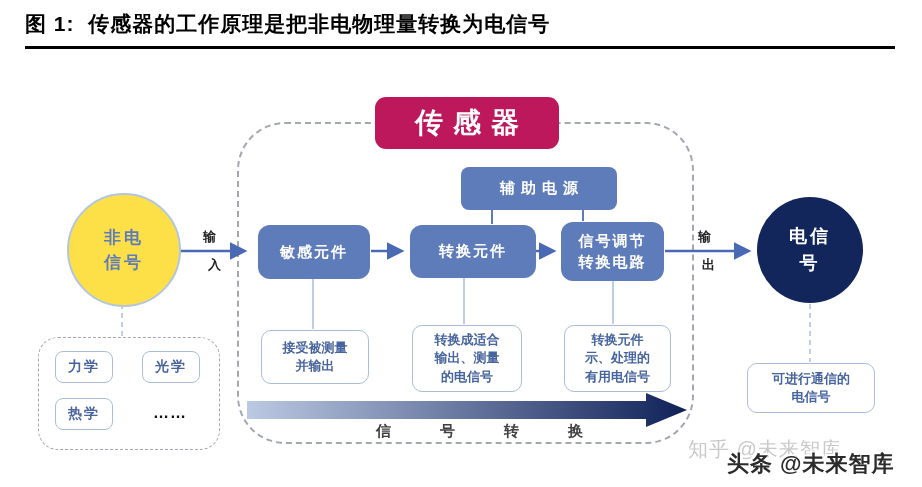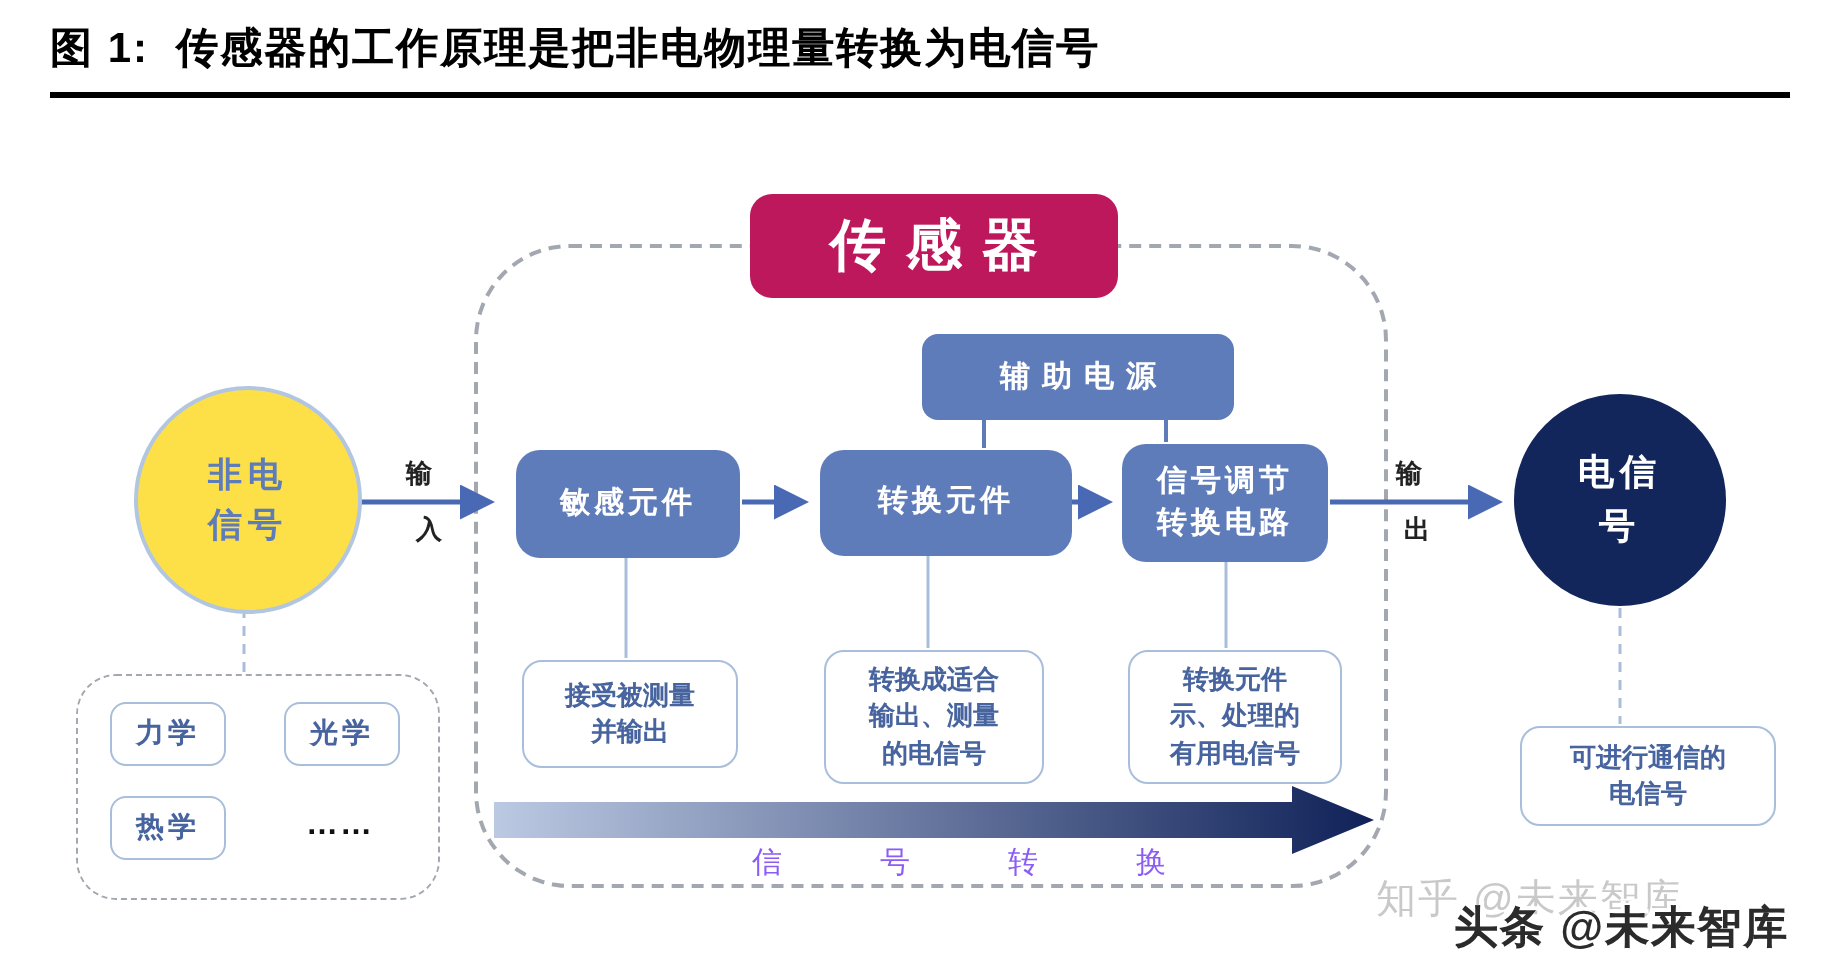--- a/index.html
+++ b/index.html
@@ -34,21 +34,21 @@
   .stage2{left:410px;top:225px;width:126px;height:53px;}
   .stage3{left:561px;top:222px;width:103px;height:59px;}
 
   
   .note{border:1.5px solid #a9bedb;border-radius:10px;background:#fff;color:#47649f;
         font-size:13px;font-weight:bold;display:flex;align-items:center;justify-content:center;
         text-align:center;white-space:pre-line;line-height:1.4;z-index:4;}
   .note1{left:261px;top:330px;width:106px;height:52px;}
   .note2{left:412px;top:325px;width:108px;height:65px;}
   .note3{left:564px;top:325px;width:105px;height:65px;}
-  .note-out{left:747px;top:363px;width:126px;height:48px;margin-left:13px;}
+  .note-out{left:747px;top:363px;width:126px;height:48px;}
 
   
   .in-circle{left:67px;top:193px;width:110px;height:110px;border:2px solid #b3c6e0;border-radius:50%;
              background:#fde047;color:#5f7cba;font-size:17px;font-weight:bold;letter-spacing:3px;
              display:flex;align-items:center;justify-content:center;text-align:center;
              white-space:pre-line;line-height:1.5;z-index:3;}
   .out-circle{left:757px;top:197px;width:106px;height:106px;background:#12265c;border-radius:50%;
               color:#fff;font-size:18px;font-weight:bold;letter-spacing:3px;
               display:flex;align-items:center;justify-content:center;text-align:center;
               white-space:pre-line;line-height:1.5;z-index:3;}
@@ -63,21 +63,21 @@
   .cat{border:1.5px solid #a9bedb;border-radius:8px;background:#fff;color:#47649f;
        font-size:14px;font-weight:bold;display:flex;align-items:center;justify-content:center;
        letter-spacing:2px;z-index:4;}
   .cat1{left:55px;top:351px;width:56px;height:30px;}
   .cat2{left:142px;top:351px;width:56px;height:30px;}
   .cat3{left:55px;top:398px;width:56px;height:30px;}
   .cat-dots{left:138px;top:398px;width:64px;height:30px;color:#111;font-size:16px;font-weight:bold;
             display:flex;align-items:center;justify-content:center;letter-spacing:1px;z-index:4;}
 
   
-  .flow-label{left:376px;top:422px;font-size:15px;font-weight:normal;color:#8b5cf6;
+  .flow-label{left:376px;top:422px;font-size:15px;font-weight:bold;color:#404040;
               letter-spacing:49px;white-space:nowrap;z-index:4;text-align:center;}
 
   
   .wm-zhihu{left:688px;top:436px;font-size:20px;color:#c9c9c9;letter-spacing:1px;z-index:7;}
   .wm-toutiao{left:727px;top:449px;font-size:22px;font-weight:bold;color:#2b2b2b;letter-spacing:1px;
               z-index:8;text-shadow:2px 2px 0 #fff,-2px -2px 0 #fff,2px -2px 0 #fff,-2px 2px 0 #fff,3px 3px 0 #fff;}
 
   svg.overlay{position:absolute;left:0;top:0;z-index:2;pointer-events:none;}
 </style>
 </head>

